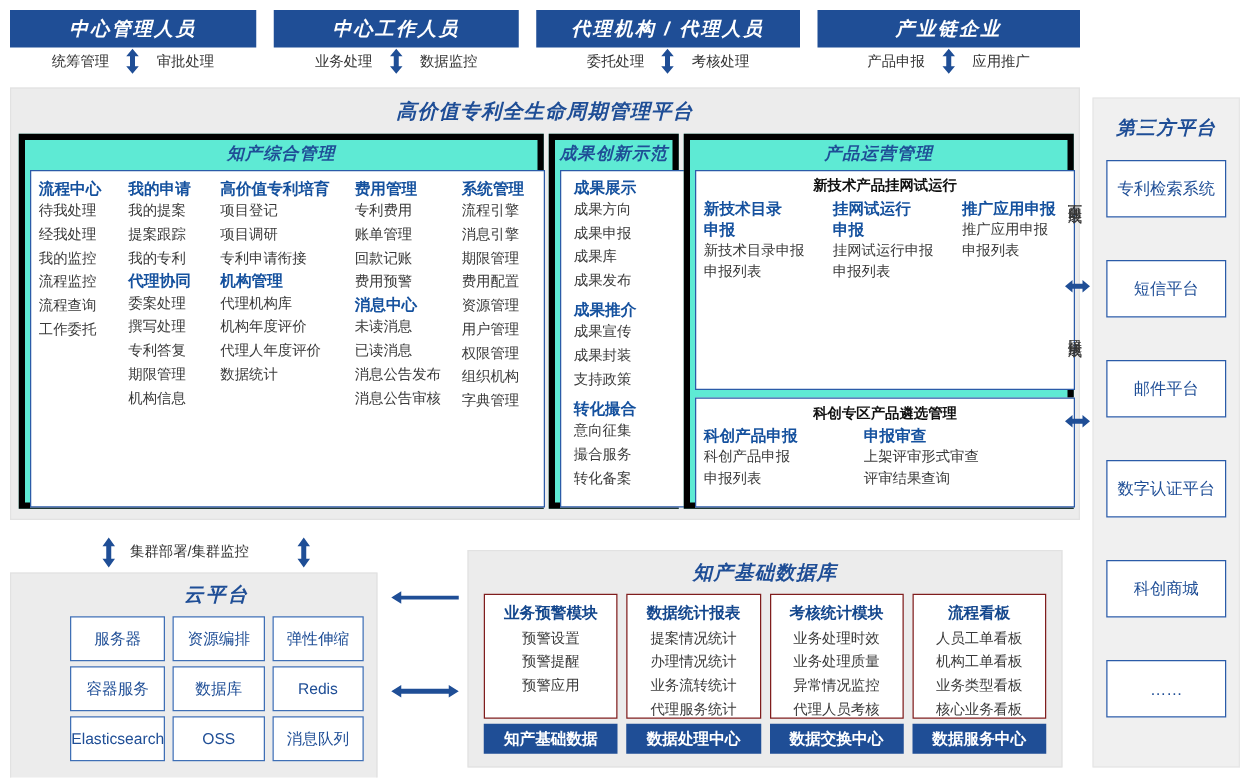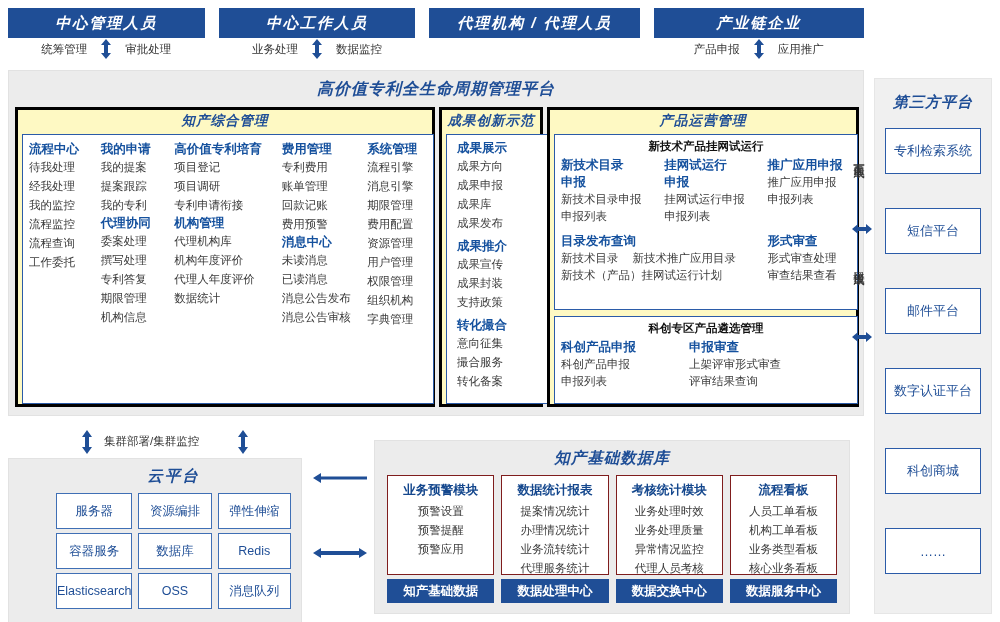--- a/index.html
+++ b/index.html
@@ -41,22 +41,22 @@
   .platform-title {
     text-align: center;
     color: #1f4e96;
     font-size: 16px;
     font-weight: bold;
     font-style: italic;
     letter-spacing: 1px;
     padding-top: 8px;
   }
   .group {
-    background: #fef9c3;
-    border: 3px solid #000000;
+    background: #5eead4;
+    border: 5px solid #000000;
   }
   .group-title {
     text-align: center;
     color: #1f4e96;
     font-size: 13.5px;
     font-weight: bold;
     font-style: italic;
     letter-spacing: 1px;
     line-height: 22px;
     height: 22px;
@@ -189,20 +189,29 @@
         <span class="ud-arrow">
           <svg class="arrow-svg" width="14" height="22" viewBox="0 0 14 22">
               <path d="M7 1 L12 7 L9 7 L9 15 L12 15 L7 21 L2 15 L5 15 L5 7 L2 7 Z" fill="#1f4e96"></path>
             </svg>
         </span>
         <span class="lbl">数据监控</span>
       </div>
     </div>
     <div style="width:214px;">
       <div class="role-bar">代理机构 / 代理人员</div>
+      <div class="role-sub">
+        <span class="lbl">委托处理</span>
+        <span class="ud-arrow">
+          <svg class="arrow-svg" width="14" height="22" viewBox="0 0 14 22">
+              <path d="M7 1 L12 7 L9 7 L9 15 L12 15 L7 21 L2 15 L5 15 L5 7 L2 7 Z" fill="#1f4e96"></path>
+            </svg>
+        </span>
+        <span class="lbl">考核处理</span>
+      </div>
     </div>
     <div style="width:214px;">
       <div class="role-bar">产业链企业</div>
       <div class="role-sub">
         <span class="lbl">产品申报</span>
         <span class="ud-arrow">
           <svg class="arrow-svg" width="14" height="22" viewBox="0 0 14 22">
               <path d="M7 1 L12 7 L9 7 L9 15 L12 15 L7 21 L2 15 L5 15 L5 7 L2 7 Z" fill="#1f4e96"></path>
             </svg>
         </span>
@@ -318,35 +327,20 @@
           <div class="col-head" style="width:72px;">挂网试运行申报</div>
           <div class="leaf leaf-tight">挂网试运行申报</div>
           <div class="leaf leaf-tight">申报列表</div>
         </div>
         <div style="width:90px;">
           <div class="col-head">推广应用申报</div>
           <div class="leaf leaf-tight">推广应用申报</div>
           <div class="leaf leaf-tight">申报列表</div>
         </div>
       </div>
-      <div style="display:flex; padding:8px 0 0 6px;">
-        <div style="width:208px;">
-          <div class="col-head">目录发布查询</div>
-          <div style="display:flex; gap:14px;">
-            <div class="leaf leaf-tight">新技术目录</div>
-            <div class="leaf leaf-tight">新技术推广应用目录</div>
-          </div>
-          <div class="leaf leaf-tight">新技术（产品）挂网试运行计划</div>
-        </div>
-        <div style="width:90px;">
-          <div class="col-head">形式审查</div>
-          <div class="leaf leaf-tight">形式审查处理</div>
-          <div class="leaf leaf-tight">审查结果查看</div>
-        </div>
-      </div>
     </div>
 
     <div class="abs white-box" style="left:4px; top:206px; width:304px; height:88px;">
       <div class="sub-head">科创专区产品遴选管理</div>
       <div style="display:flex; padding:0 0 0 6px;">
         <div style="width:128px;">
           <div class="col-head">科创产品申报</div>
           <div class="leaf leaf-tight">科创产品申报</div>
           <div class="leaf leaf-tight">申报列表</div>
         </div>

